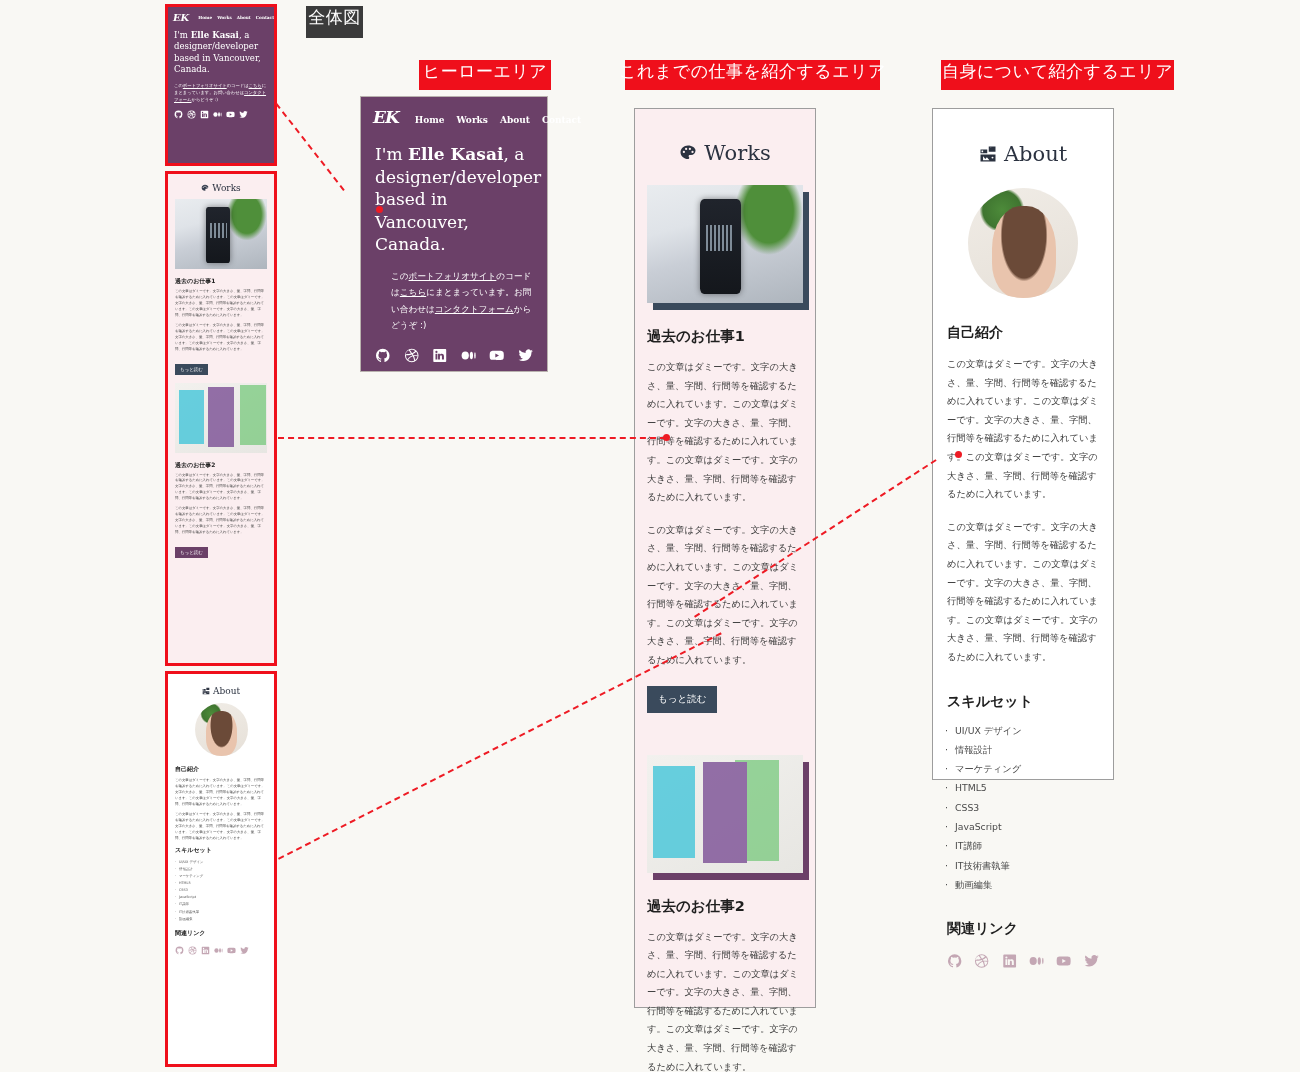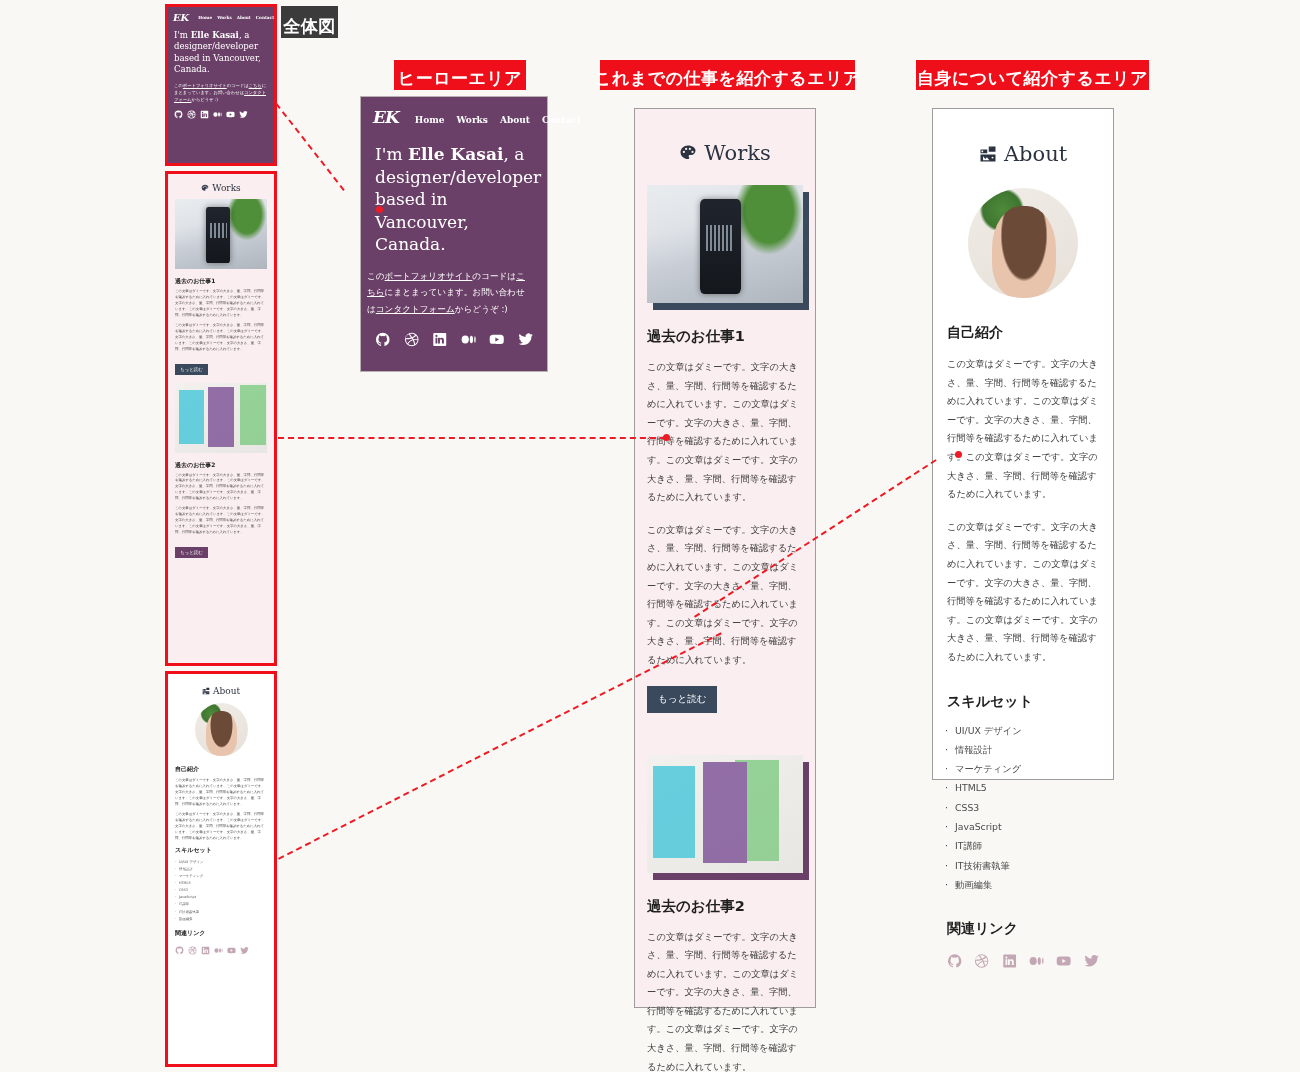--- a/index.html
+++ b/index.html
@@ -6,24 +6,24 @@
   html, body { margin:0; padding:0; }
   body {
     width:1300px; height:1072px; position:relative;
     background:#f9f8f4;
     font-family:"Liberation Sans", sans-serif;
     overflow:hidden;
   }
 
   
   .callout {
-    position:absolute; color:#fff; font-weight:bold;
+    position:absolute; color:#fff; font-weight:normal;
     font-family:"DejaVu Sans", sans-serif;
     letter-spacing:.5px; white-space:nowrap;
-    display:flex; align-items:flex-end; justify-content:center;
+    display:flex; align-items:flex-start; justify-content:center;margin-left:25px;
   }
   .callout.red { background:#ef0f1b; }
   .callout.gray { background:#3b3b3b; }
 
   #cl-overview { left:281px; top:6px;  width:57px;  height:32px; font-size:17px; }
   #cl-hero     { left:394px; top:60px; width:132px; height:30px; font-size:17px; }
   #cl-works    { left:600px; top:60px; width:255px; height:30px; font-size:17px; }
   #cl-about    { left:916px; top:60px; width:233px; height:30px; font-size:17px; }
 
   
@@ -83,21 +83,21 @@
     background:#6b4068; border:1px solid #b9b2ae;
   }
   .hp-nav { display:flex; align-items:baseline; padding:10px 12px 0 12px; }
   .hp-logo { font-family:"DejaVu Serif", serif; font-style:italic; font-weight:bold;
              color:#fff; font-size:17px; letter-spacing:-1px; }
   .hp-links { display:flex; gap:12px; margin-left:16px; }
   .hp-links span { color:#fff; font-size:9px; font-family:"DejaVu Serif", serif; font-weight:bold; }
   .hp-head { color:#fff; font-family:"DejaVu Serif", serif; font-size:17px;
              line-height:1.33; padding:16px 14px 0 14px; }
   .hp-head b { font-weight:bold; }
-  .hp-sub { color:#fff; font-size:8.6px; line-height:1.9; padding:12px 14px 0 6px;
+  .hp-sub { color:#fff; font-size:8.6px; line-height:1.9; padding:12px 14px 0 30px;
             font-family:"DejaVu Sans", sans-serif; }
   .hp-sub u { text-decoration:underline; }
   .hp-social { display:flex; gap:13px; padding:13px 14px 0 14px; align-items:center; }
   .hp-social .ic { width:19px; height:19px; fill:#fff; }
 
   
   #works-panel {
     position:absolute; left:634px; top:108px; width:182px; height:900px;
     background:#fbeef0; border:1px solid #9d9d9d;
   }

